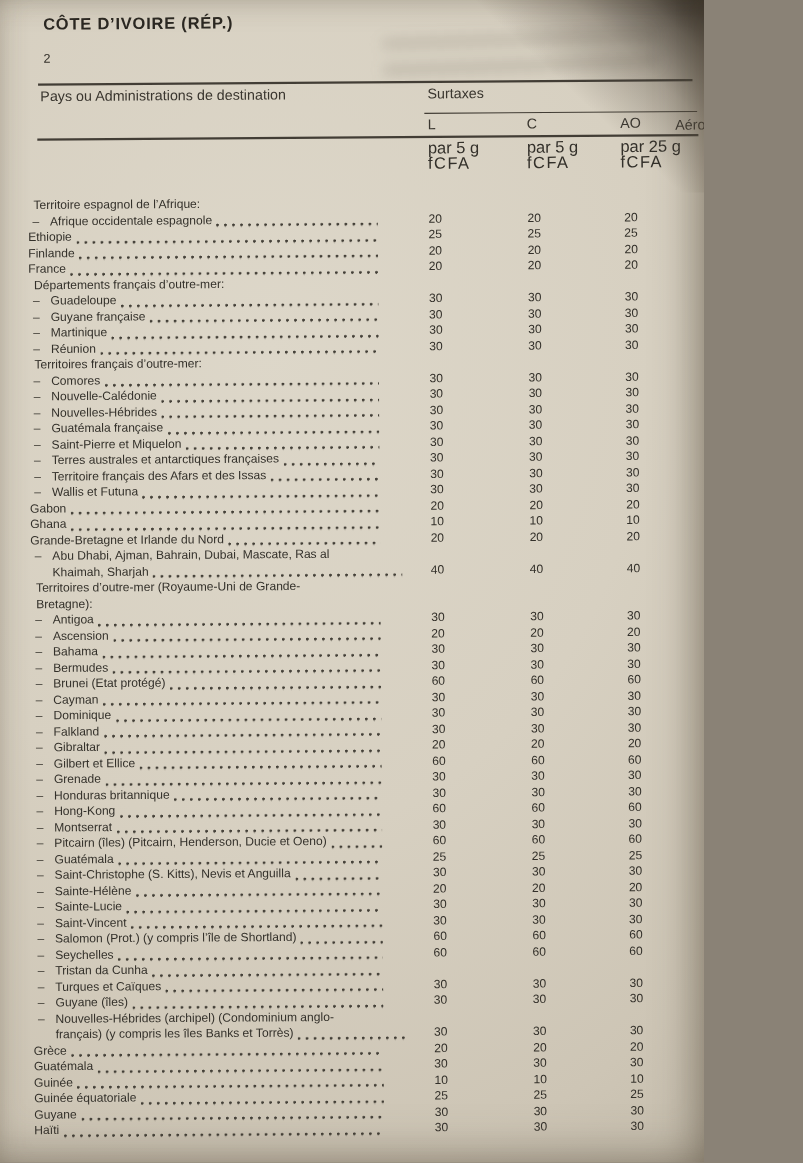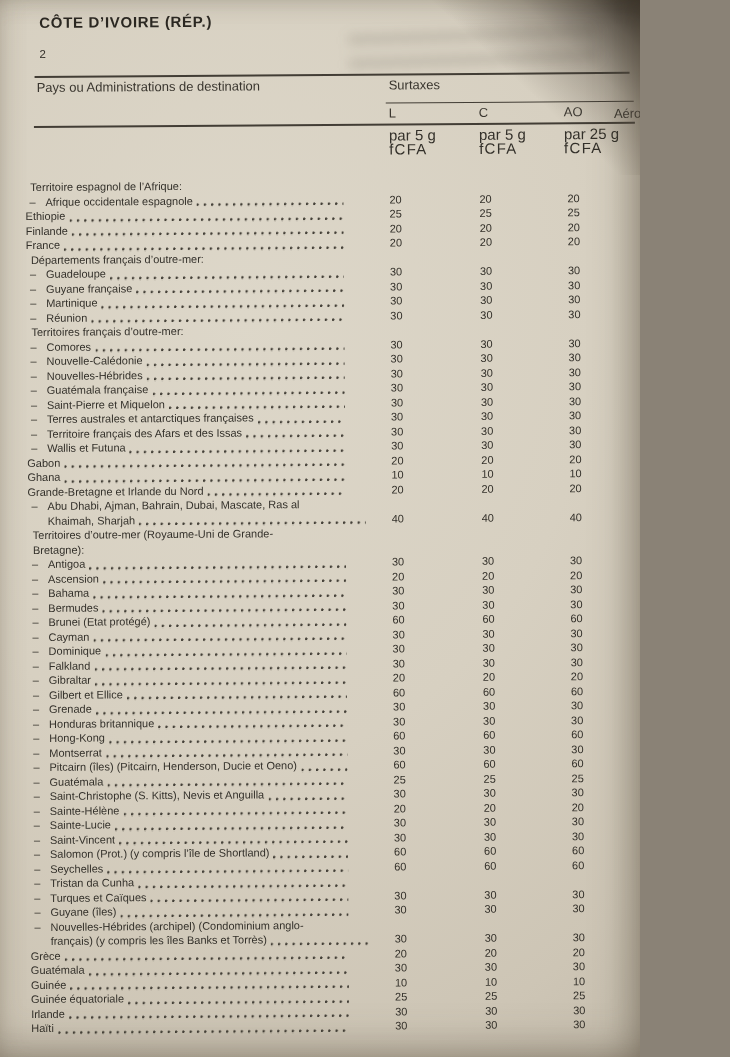--- a/index.html
+++ b/index.html
@@ -672,21 +672,21 @@
       <span class="label">Guinée équatoriale</span>
       <span class="leader"></span>
     </div>
     <span class="val val-l">25</span>
     <span class="val val-c">25</span>
     <span class="val val-ao">25</span>
   </div>
         <div class="row t-item">
     <div class="name">
 
-      <span class="label">Irlande</span>
+      <span class="label">Guyane</span>
       <span class="leader"></span>
     </div>
     <span class="val val-l">30</span>
     <span class="val val-c">30</span>
     <span class="val val-ao">30</span>
   </div>
         <div class="row t-item">
     <div class="name">
 
       <span class="label">Haïti</span>

